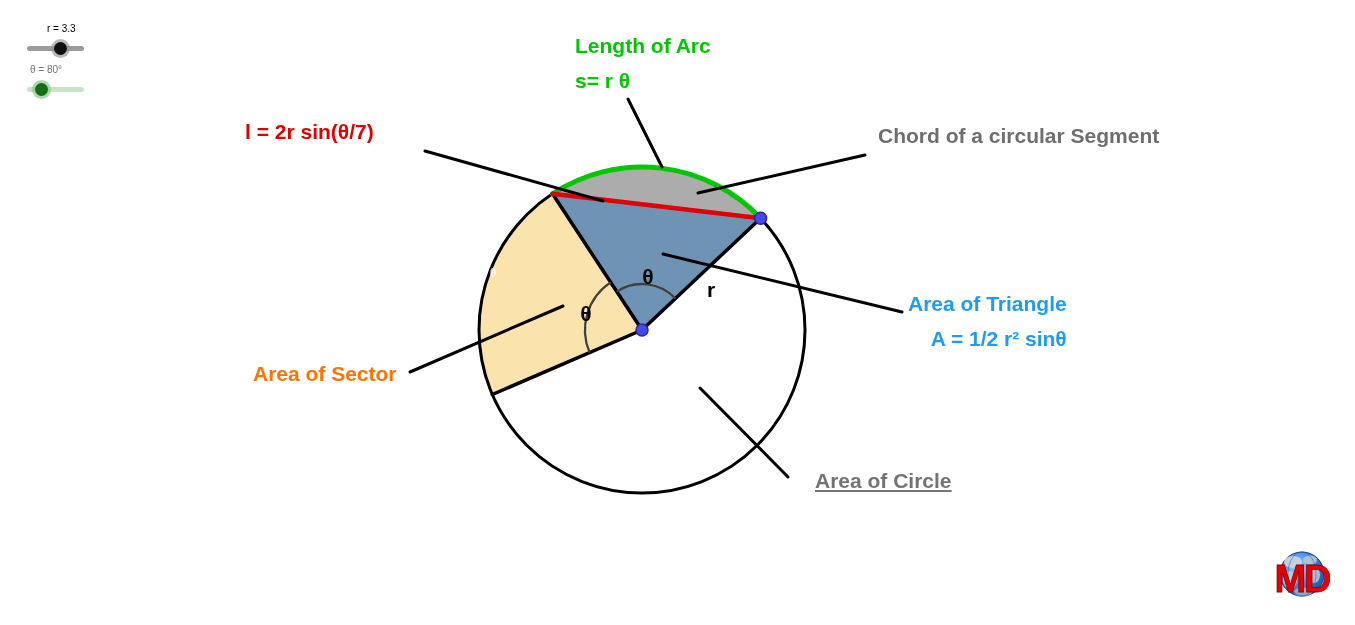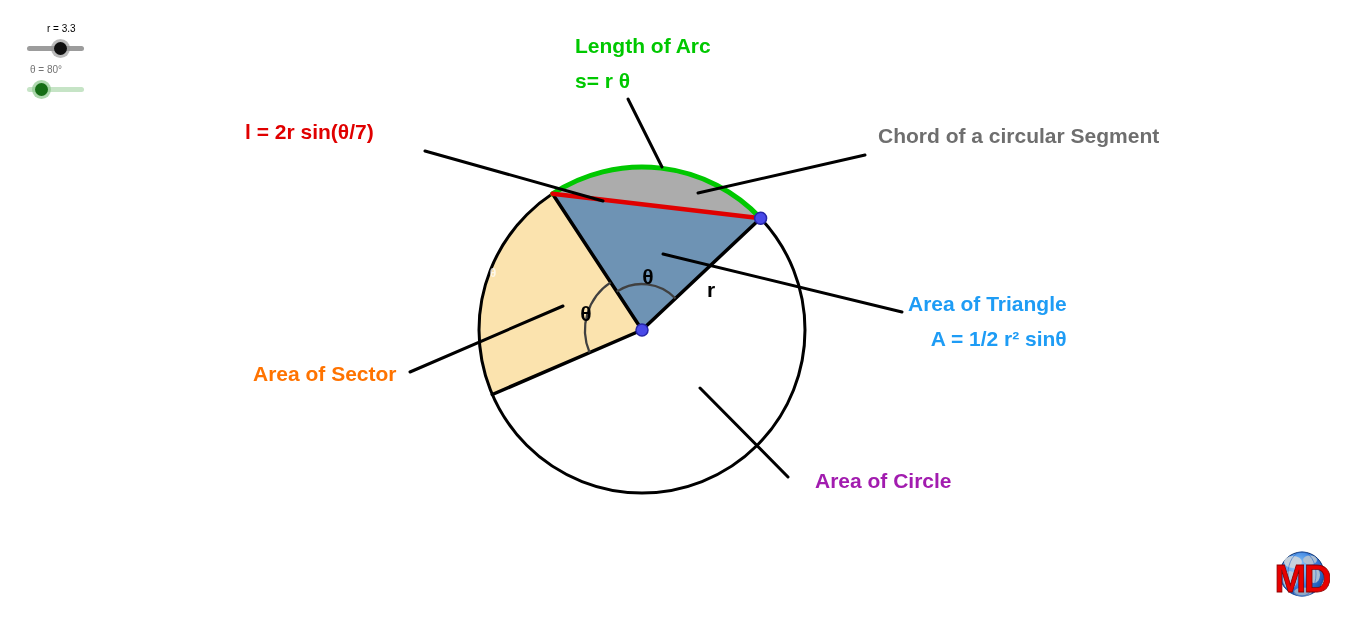--- a/index.html
+++ b/index.html
@@ -21,21 +21,21 @@
   .point-dot{fill:#4949E8;stroke:#2626A8;stroke-width:1.5;}
   .dlabel{font:bold 21px "Liberation Sans",sans-serif;fill:#000000;}
   .dlabel-faint{font:bold 12px "Liberation Sans",sans-serif;fill:#FFFFFF;opacity:.75;}
   
   .label-block{position:absolute;font-weight:bold;font-size:21px;line-height:35px;white-space:nowrap;}
   .lb-arc{left:575px;top:28px;color:#00C800;}
   .lb-chord{left:245px;top:114px;color:#E00000;}
   .lb-segment{left:878px;top:118px;color:#6E6E6E;}
   .lb-triangle{left:908px;top:286px;color:#1E9CF5;text-align:right;}
   .lb-sector{left:231px;top:356px;color:#FF7300;margin-left:22px;}
-  .lb-circle{left:815px;top:463px;color:#a21caf;}
+  .lb-circle{left:815px;top:463px;color:#737373;text-decoration:underline;}
   
   .slider-area{position:absolute;left:0;top:0;width:120px;height:110px;}
   .slider-label{position:absolute;font-size:10px;font-weight:normal;white-space:nowrap;}
   .slider-label-r{left:47px;top:23px;color:#000000;}
   .slider-label-theta{left:30px;top:64px;color:#737373;}
   .slider-track{position:absolute;height:5px;border-radius:3px;}
   .track-r{left:27px;top:46px;width:57px;background:#9C9C9C;}
   .track-theta{left:27px;top:87px;width:57px;background:#C6E4C6;}
   .slider-knob{position:absolute;width:13px;height:13px;border-radius:50%;}
   .knob-r{left:54px;top:42px;background:#101010;box-shadow:0 0 0 3px rgba(150,150,150,.65);}

